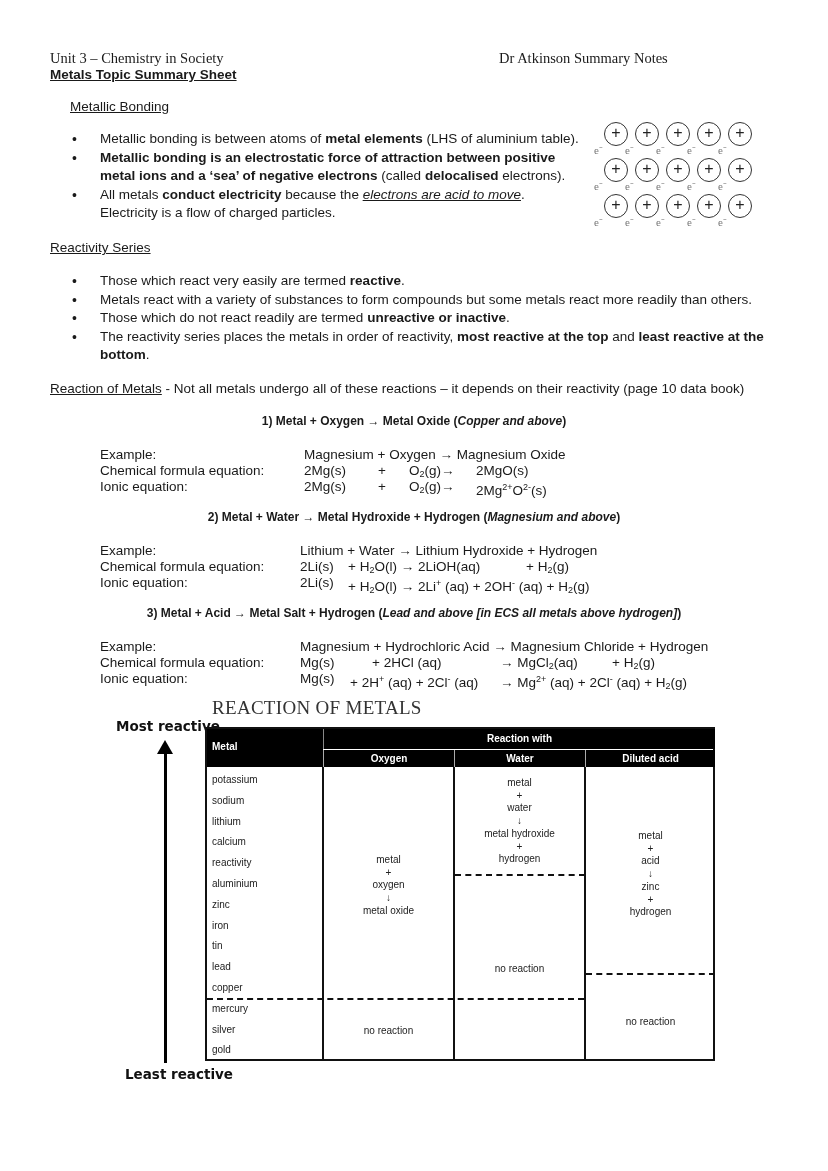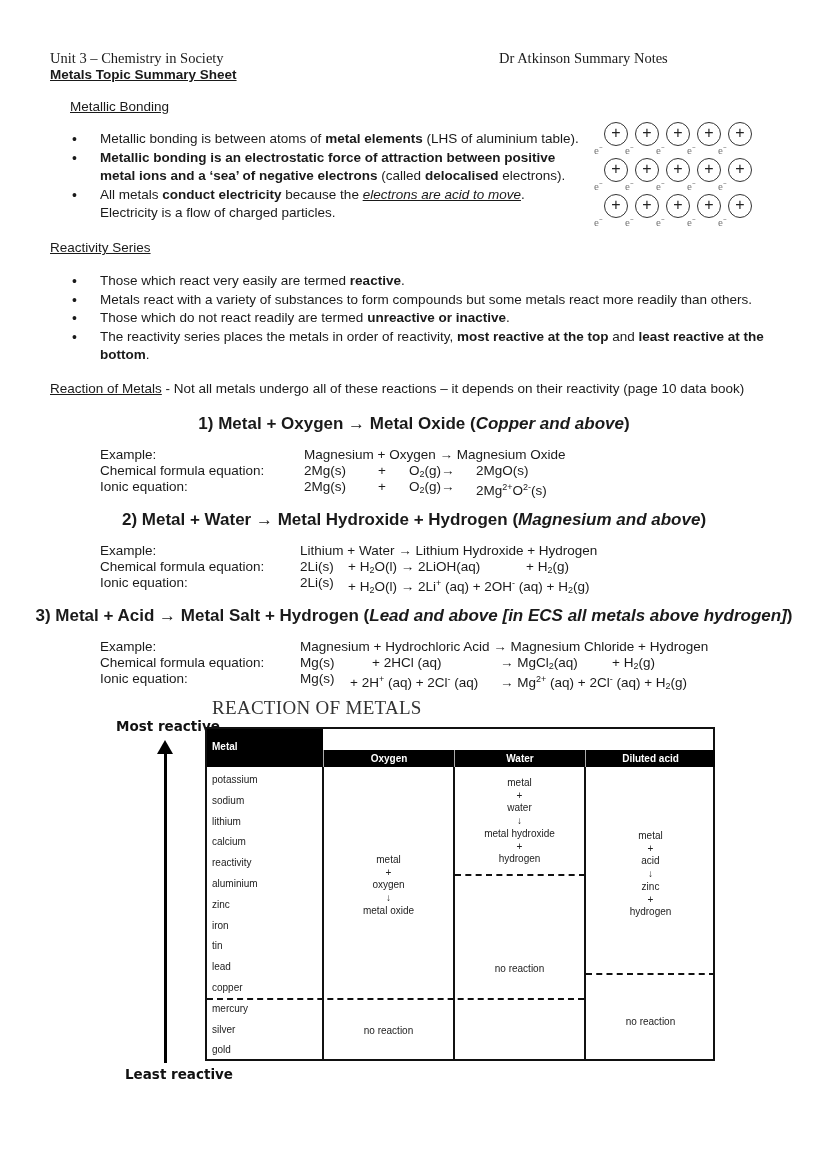--- a/index.html
+++ b/index.html
@@ -11,21 +11,21 @@
   b { font-weight: bold; }
   i { font-style: italic; }
   ul.bullets { list-style: none; }
   ul.bullets li { position: relative; padding-left: 50px; line-height: 18.5px; }
   ul.bullets li::before { content: "\2022"; position: absolute; left: 22px; top: 0; font-size: 14px; }
   .eq-row { position: absolute; left: 100px; white-space: nowrap; line-height: 16px; font-size: 13.5px; }
   .eq-row span { position: absolute; white-space: nowrap; }
   sub, sup { font-size: 9px; }
   sub { vertical-align: -2px; }
   sup { vertical-align: 5px; }
-  .rxn-title { position: absolute; width: 100%; text-align: center; font-weight: bold; font-size: 17px; }
+  .rxn-title { position: absolute; width: 100%; text-align: center; font-weight: bold; font-size: 12px; }
 
   
   .fig-title { font-family: "Liberation Serif", serif; font-size: 19px; letter-spacing: 0.3px; color: #333; }
   .tbl { position: absolute; left: 205px; top: 727px; width: 510px; height: 334px; border: 2px solid #111; }
   .tbl .hdr-metal { position: absolute; left: 0; top: 0; width: 116px; height: 38px; background: #000; color: #fff; font-size: 10px; font-weight: bold; padding: 12px 0 0 5px; }
   .tbl .hdr-rw { position: absolute; left: 116px; top: 0; width: 392px; height: 20px; background: #000; color: #fff; font-size: 10px; font-weight: bold; text-align: center; padding-top: 4px; border-left: 1px solid #888; }
   .tbl .hdr-sub { position: absolute; top: 21px; height: 17px; background: #000; color: #fff; font-size: 10px; font-weight: bold; text-align: center; padding-top: 3px; border-left: 1px solid #aaa; }
   .vline { position: absolute; top: 38px; bottom: 0; width: 2px; background: #111; }
   .metal-list { position: absolute; left: 5px; top: 44px; font-size: 10px; color: #222; }
   .metal-list div { height: 20.8px; line-height: 14px; }
@@ -153,20 +153,21 @@
 </div>
 
 <div class="abs fig-title" style="left:212px;top:697px;">REACTION OF METALS</div>
 <div class="axis-lbl" style="left:116px;top:718px;">Most reactive</div>
 <div class="arrow-head"></div>
 <div class="arrow-shaft"></div>
 <div class="axis-lbl" style="left:125px;top:1066px;">Least reactive</div>
 
 <div class="tbl">
   <div class="hdr-metal">Metal</div>
+  <div class="hdr-rw">Reaction with</div>
   <div class="hdr-sub" style="left:116px;width:131px;">Oxygen</div>
   <div class="hdr-sub" style="left:247px;width:131px;">Water</div>
   <div class="hdr-sub" style="left:378px;width:130px;">Diluted acid</div>
 
   <div class="vline" style="left:115px;"></div>
   <div class="vline" style="left:246px;"></div>
   <div class="vline" style="left:377px;"></div>
 
   <div class="metal-list" id="metal-list">
       <div>potassium</div>

